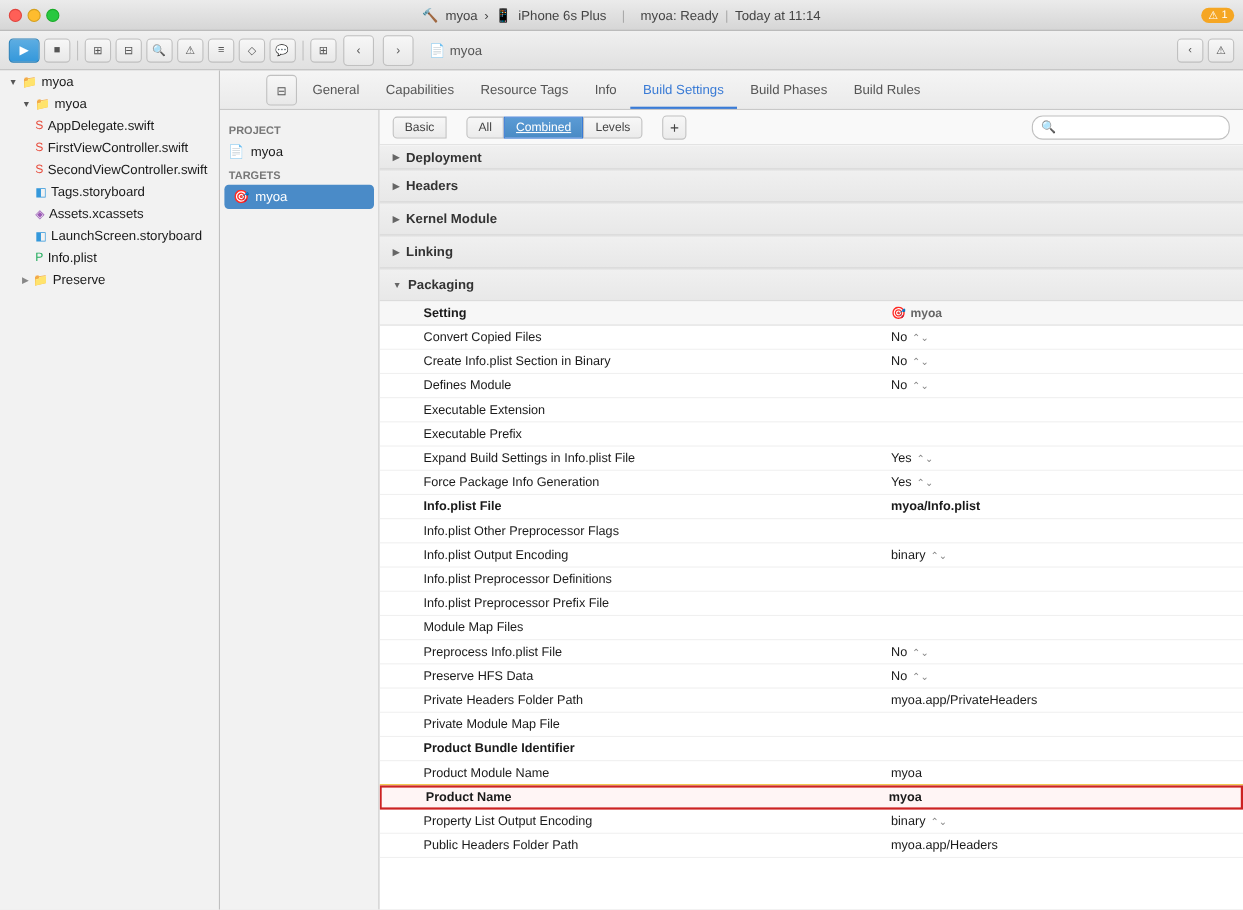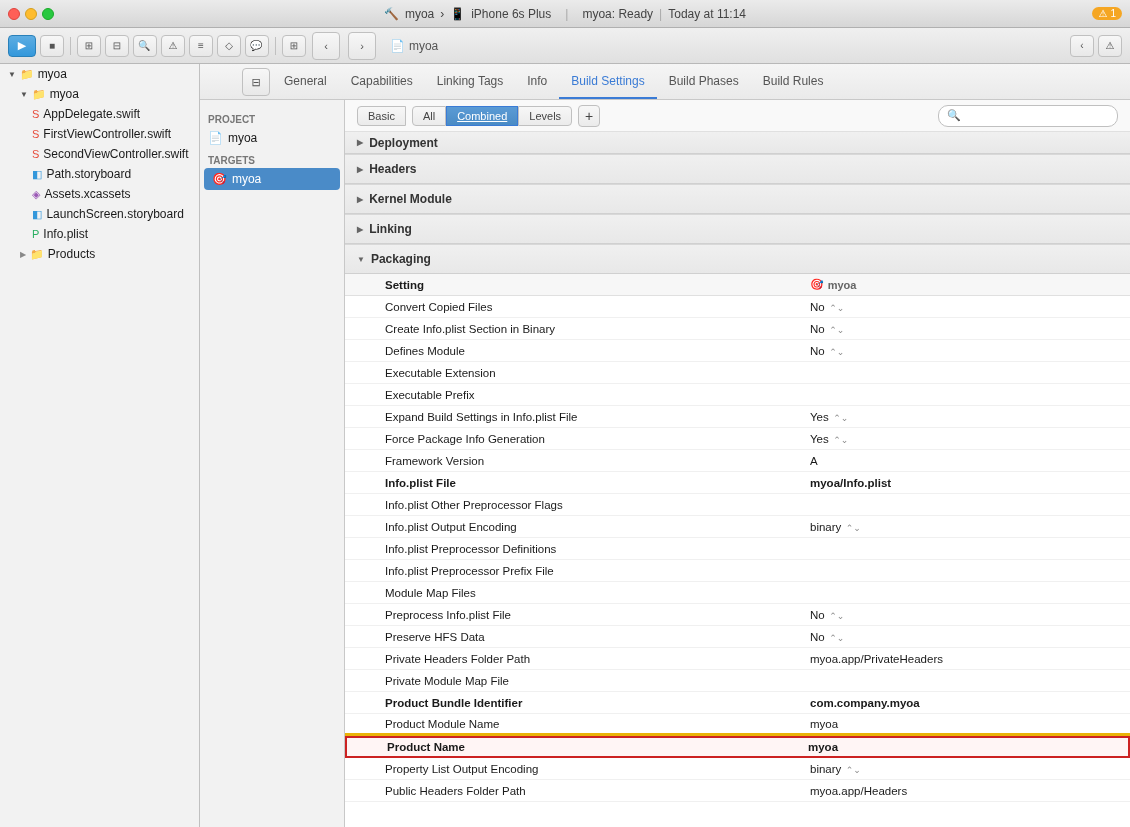--- a/index.html
+++ b/index.html
@@ -144,21 +144,21 @@
     .nav-icon { width: 28px; height: 28px; display: flex; align-items: center; justify-content: center; border: 1px solid #c0c0c0; border-radius: 4px; background: linear-gradient(to bottom, #f7f7f7, #e8e8e8); cursor: pointer; color: #555; font-size: 11px; margin: 4px 2px; flex-shrink: 0; }
 
     
     .sub-toolbar {
       height: 32px;
       background: #f9f9f9;
       border-bottom: 1px solid #e0e0e0;
       display: flex;
       align-items: center;
       padding: 0 12px;
-      gap: 6px;
+      gap: 18px;
     }
     .seg-btn {
       padding: 3px 10px;
       font-size: 11px;
       border: 1px solid #c0c0c0;
       background: linear-gradient(to bottom, #f7f7f7, #ebebeb);
       cursor: pointer;
       color: #444;
     }
     .seg-btn:first-child { border-radius: 4px 0 0 4px; }
@@ -383,48 +383,48 @@
     <div class="sidebar-item indent-2">
       <span class="icon swift-icon">S</span>
       <span>FirstViewController.swift</span>
     </div>
     <div class="sidebar-item indent-2">
       <span class="icon swift-icon">S</span>
       <span>SecondViewController.swift</span>
     </div>
     <div class="sidebar-item indent-2">
       <span class="icon storyboard-icon">◧</span>
-      <span>Path.storyboard</span>
+      <span>Tags.storyboard</span>
     </div>
     <div class="sidebar-item indent-2">
       <span class="icon xcassets-icon">◈</span>
       <span>Assets.xcassets</span>
     </div>
     <div class="sidebar-item indent-2">
       <span class="icon storyboard-icon">◧</span>
       <span>LaunchScreen.storyboard</span>
     </div>
     <div class="sidebar-item indent-2">
       <span class="icon plist-icon">P</span>
       <span>Info.plist</span>
     </div>
     <div class="sidebar-item indent-1">
       <span class="triangle">▶</span>
       <span class="icon folder-icon">📁</span>
-      <span>Products</span>
+      <span>Preserve</span>
     </div>
   </div>
 
   <div style="display:flex; flex:1; flex-direction:column; overflow:hidden;">
 
     <div class="tabs-bar">
       <div class="nav-icon">⊟</div>
       <div class="tab-item">General</div>
       <div class="tab-item">Capabilities</div>
-      <div class="tab-item">Linking Tags</div>
+      <div class="tab-item">Resource Tags</div>
       <div class="tab-item">Info</div>
       <div class="tab-item active">Build Settings</div>
       <div class="tab-item">Build Phases</div>
       <div class="tab-item">Build Rules</div>
     </div>
 
     <div style="display:flex; flex:1; overflow:hidden;">
 
       <div class="project-panel">
         <div class="project-panel-group">PROJECT</div>
@@ -511,24 +511,20 @@
           </div>
           <div class="setting-row">
             <div class="setting-name">Expand Build Settings in Info.plist File</div>
             <div class="setting-value"><span>Yes</span><span class="stepper"> ⌃⌄</span></div>
           </div>
           <div class="setting-row">
             <div class="setting-name">Force Package Info Generation</div>
             <div class="setting-value"><span>Yes</span><span class="stepper"> ⌃⌄</span></div>
           </div>
           <div class="setting-row">
-            <div class="setting-name">Framework Version</div>
-            <div class="setting-value"><span>A</span></div>
-          </div>
-          <div class="setting-row">
             <div class="setting-name bold">Info.plist File</div>
             <div class="setting-value bold">myoa/Info.plist</div>
           </div>
           <div class="setting-row">
             <div class="setting-name">Info.plist Other Preprocessor Flags</div>
             <div class="setting-value"><span></span></div>
           </div>
           <div class="setting-row">
             <div class="setting-name">Info.plist Output Encoding</div>
             <div class="setting-value"><span>binary</span><span class="stepper"> ⌃⌄</span></div>
@@ -556,23 +552,22 @@
           <div class="setting-row">
             <div class="setting-name">Private Headers Folder Path</div>
             <div class="setting-value">myoa.app/PrivateHeaders</div>
           </div>
           <div class="setting-row">
             <div class="setting-name">Private Module Map File</div>
             <div class="setting-value"><span></span></div>
           </div>
           <div class="setting-row">
             <div class="setting-name bold">Product Bundle Identifier</div>
-            <div class="setting-value bold">com.company.myoa</div>
-          </div>
-          <div class="setting-row" style="border-bottom: 3px solid #eab308; justify-content: center;">
+          </div>
+          <div class="setting-row" style="border-bottom: 1px solid #eab308; justify-content: center;">
             <div class="setting-name">Product Module Name</div>
             <div class="setting-value">myoa</div>
           </div>
 
           <div class="setting-row highlighted-row">
             <div class="setting-name bold">Product Name</div>
             <div class="setting-value bold">myoa</div>
           </div>
 
           <div class="setting-row">

